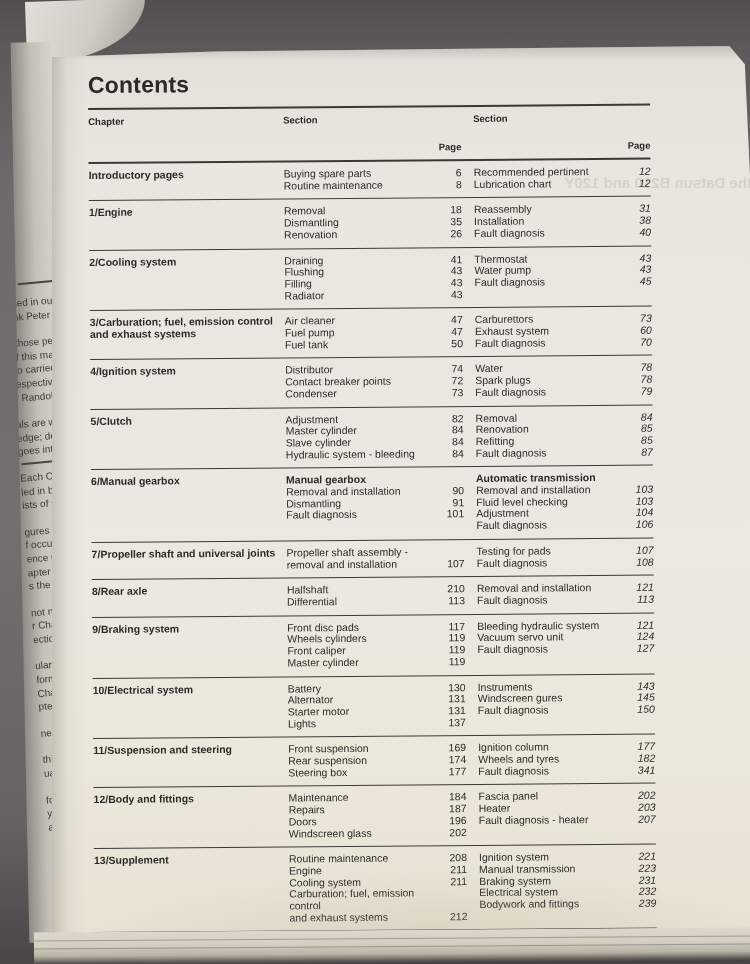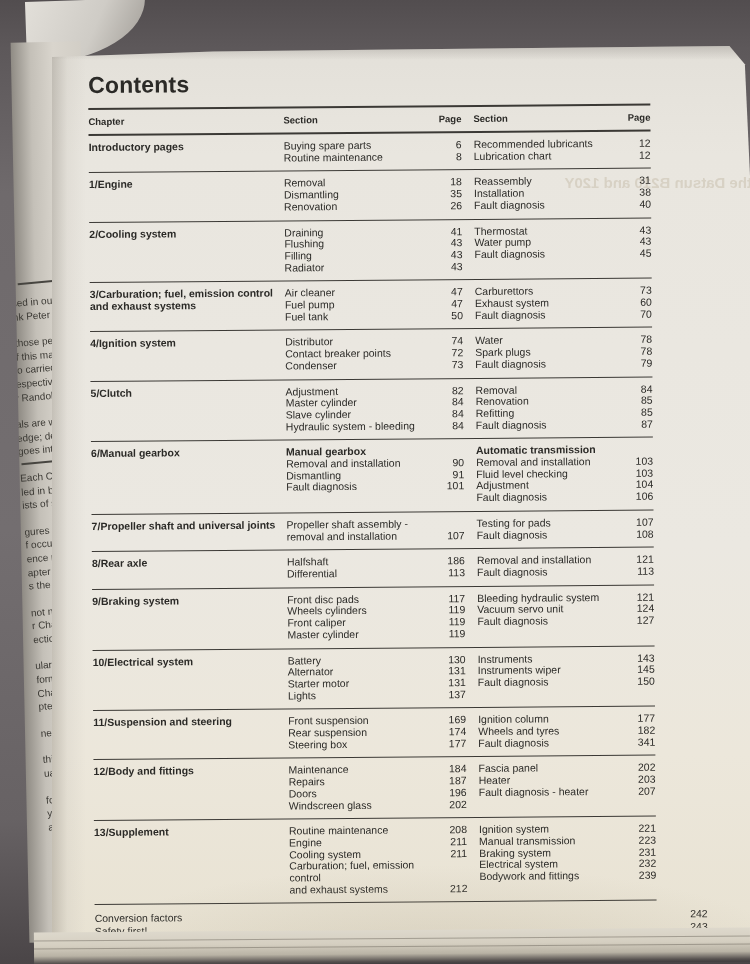--- a/index.html
+++ b/index.html
@@ -77,31 +77,31 @@
   }
   .toc-title {
     font-size:23px; font-weight:bold; letter-spacing:0.2px;
     padding-bottom:9px; border-bottom:2px solid #3b3935;
   }
   .cols-header {
     display:grid; grid-template-columns:195px 140px 38px 12px 130px 47px;
     font-size:9.5px; font-weight:bold;
     padding:6px 0 7px; border-bottom:2px solid #3b3935;
   }
-  .cols-header .num { text-align:right; }
+  .cols-header .num { text-align:right;margin-top:28px; }
   .toc-row {
     display:grid; grid-template-columns:195px 178px 12px 177px;
     padding:6px 0 7px; border-bottom:1.5px solid #3b3935;
     font-size:10.5px; line-height:11.7px;
   }
   .chapter-cell { font-weight:bold; padding-right:10px; }
   .entry-line { display:flex; }
   .entry-line .t { flex:1; }
   .entry-line .p { width:38px; text-align:right; }
-  .col2 .entry-line .p { width:47px; }
+  .col2 .entry-line .p { width:47px;font-style:italic; }
   .entry-line.bold { font-weight:bold; }
   .toc-footer {
     width:613px; padding:7px 0 9px; border-bottom:2px solid #3b3935;
     font-size:10.5px; line-height:12.2px;
   }
   .footer-line { display:flex; }
   .footer-line .t { flex:1; }
   .footer-line .p { width:40px; text-align:right; }
   
   .bleed {
@@ -204,21 +204,21 @@
               <span class="p">6</span>
             </div>
             <div class="entry-line">
               <span class="t">Routine maintenance</span>
               <span class="p">8</span>
             </div>
           </div>
           <div></div>
           <div class="col2">
             <div class="entry-line">
-              <span class="t">Recommended lubricants</span>
+              <span class="t">Recommended pertinent</span>
               <span class="p">12</span>
             </div>
             <div class="entry-line">
               <span class="t">Lubrication chart</span>
               <span class="p">12</span>
             </div>
           </div>
         </div>
         <div class="toc-row">
           <div class="chapter-cell">1/Engine</div>
@@ -458,21 +458,21 @@
               <span class="t">Fault diagnosis</span>
               <span class="p">108</span>
             </div>
           </div>
         </div>
         <div class="toc-row">
           <div class="chapter-cell">8/Rear axle</div>
           <div class="col1">
             <div class="entry-line">
               <span class="t">Halfshaft</span>
-              <span class="p">186</span>
+              <span class="p">210</span>
             </div>
             <div class="entry-line">
               <span class="t">Differential</span>
               <span class="p">113</span>
             </div>
           </div>
           <div></div>
           <div class="col2">
             <div class="entry-line">
               <span class="t">Removal and installation</span>
@@ -540,21 +540,21 @@
               <span class="p">137</span>
             </div>
           </div>
           <div></div>
           <div class="col2">
             <div class="entry-line">
               <span class="t">Instruments</span>
               <span class="p">143</span>
             </div>
             <div class="entry-line">
-              <span class="t">Instruments wiper</span>
+              <span class="t">Windscreen gures</span>
               <span class="p">145</span>
             </div>
             <div class="entry-line">
               <span class="t">Fault diagnosis</span>
               <span class="p">150</span>
             </div>
           </div>
         </div>
         <div class="toc-row">
           <div class="chapter-cell">11/Suspension and steering</div>

